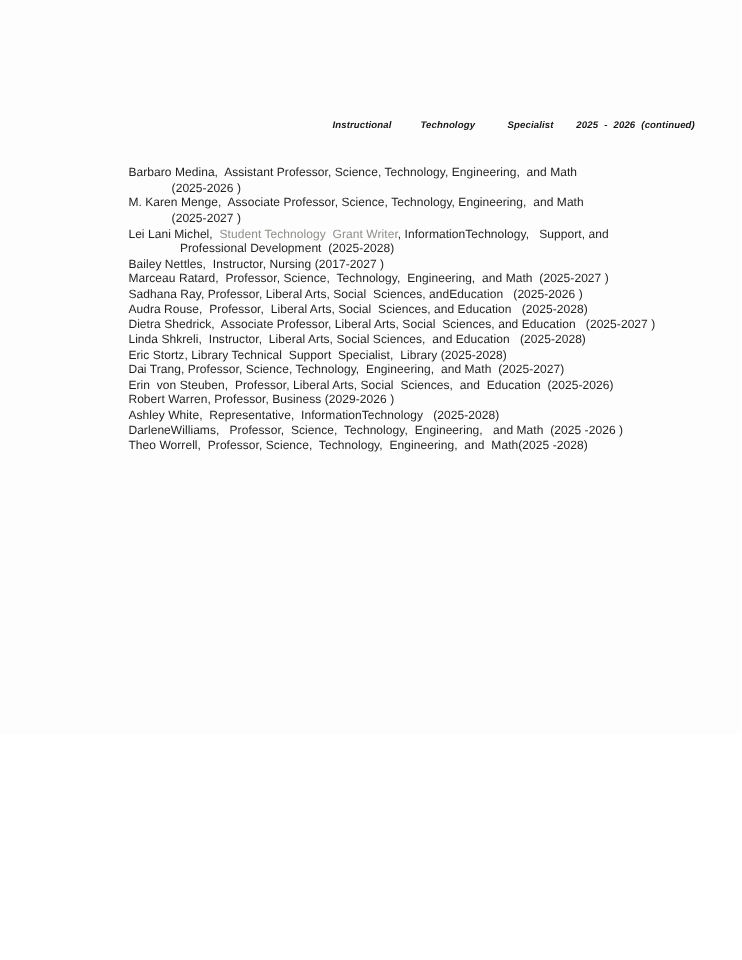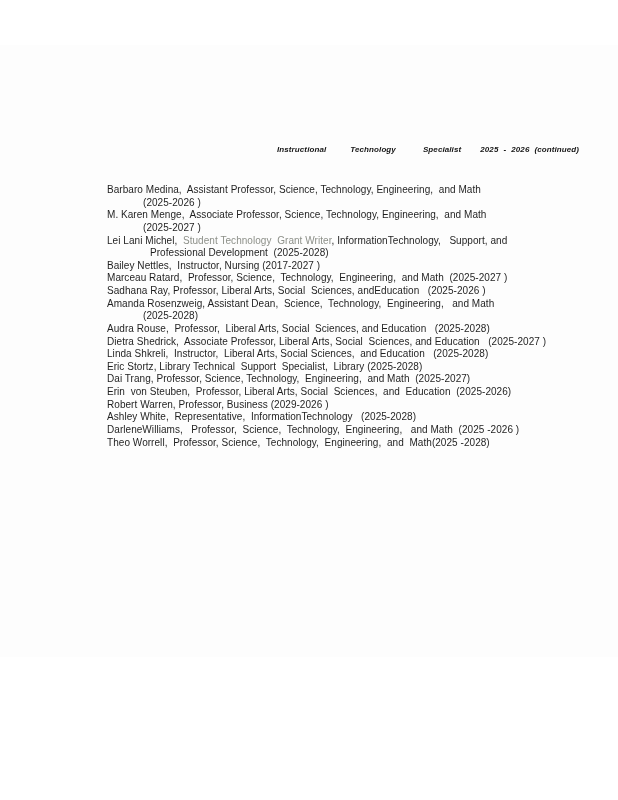--- a/index.html
+++ b/index.html
@@ -8,21 +8,20 @@
     background: #ffffff;
   }
   .page {
     position: relative;
     width: 618px;
     height: 612px;
     background: #fdfdfd;
     font-family: "Liberation Sans", sans-serif;
     color: #1f1f1f;
     overflow: hidden;
-    margin-top: 45px;
   }
   .doc-header {
     position: absolute;
     top: 100px;
     left: 277px;
     display: flex;
     align-items: baseline;
     white-space: nowrap;
     font-style: italic;
     font-weight: bold;
@@ -87,24 +86,20 @@
       <div>
         <div class="member-line indent-0"><span>Bailey Nettles,  Instructor, Nursing (2017-2027 )</span></div>
       </div>
       <div>
         <div class="member-line indent-0"><span>Marceau Ratard,  Professor, Science,  Technology,  Engineering,  and Math  (2025-2027 )</span></div>
       </div>
       <div>
         <div class="member-line indent-0"><span>Sadhana Ray, Professor, Liberal Arts, Social  Sciences, andEducation   (2025-2026 )</span></div>
       </div>
       <div>
-        <div class="member-line indent-0"><span>Amanda Rosenzweig, Assistant Dean,  Science,  Technology,  Engineering,   and Math</span></div>
-        <div class="member-line indent-1"><span>(2025-2028)</span></div>
-      </div>
-      <div>
         <div class="member-line indent-0"><span>Audra Rouse,  Professor,  Liberal Arts, Social  Sciences, and Education   (2025-2028)</span></div>
       </div>
       <div>
         <div class="member-line indent-0"><span>Dietra Shedrick,  Associate Professor, Liberal Arts, Social  Sciences, and Education   (2025-2027 )</span></div>
       </div>
       <div>
         <div class="member-line indent-0"><span>Linda Shkreli,  Instructor,  Liberal Arts, Social Sciences,  and Education   (2025-2028)</span></div>
       </div>
       <div>
         <div class="member-line indent-0"><span>Eric Stortz, Library Technical  Support  Specialist,  Library (2025-2028)</span></div>

